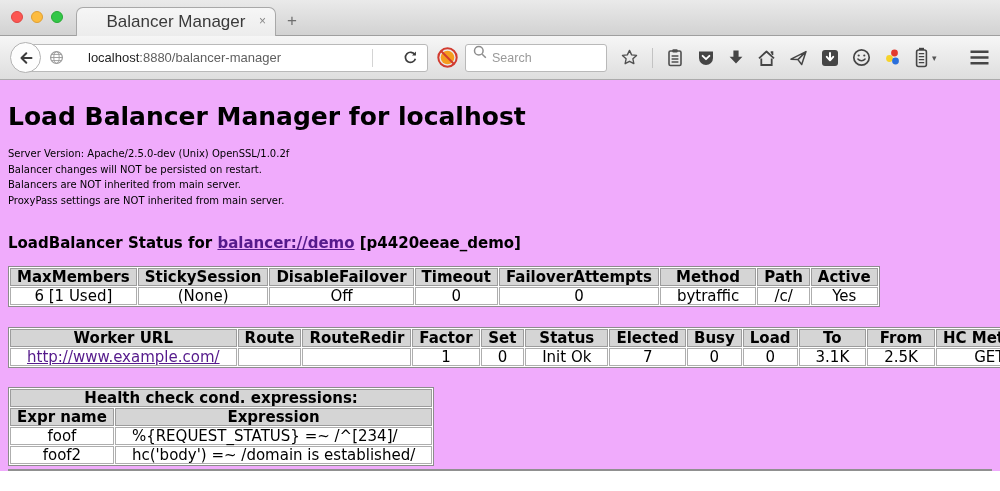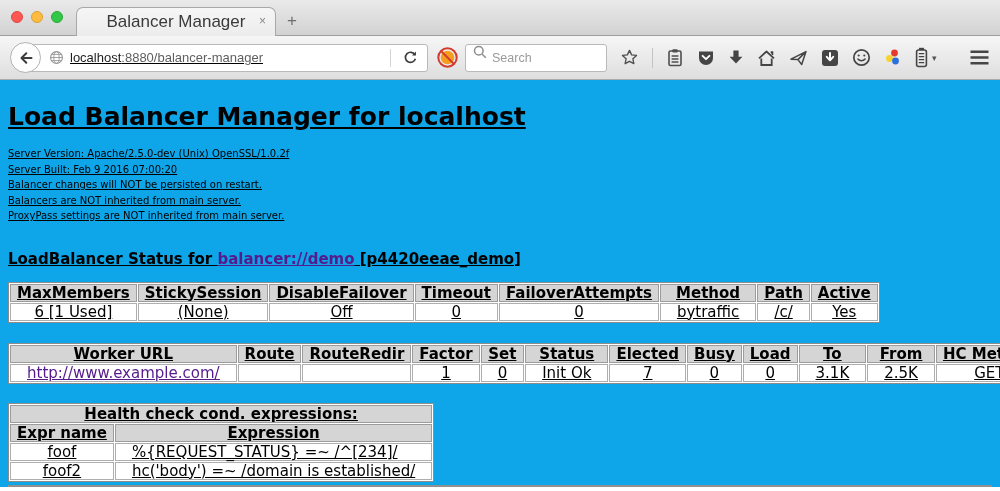--- a/index.html
+++ b/index.html
@@ -19,40 +19,40 @@
   .tab-title { font-size:17px; color:#3a3a3a; }
   .tab-close { position:absolute; right:9px; top:7px; font-size:12px; color:#888; line-height:12px; cursor:default; }
   .newtab { position:absolute; left:287px; bottom:4px; font-size:17px; color:#6e6e6e; }
 
   
   .toolbar { height:44px; background:linear-gradient(#f6f6f6,#dedede); border-bottom:1px solid #ababab;
              display:flex; align-items:center; padding:0 10px; }
   .backbtn { width:31px; height:31px; border-radius:50%; background:#fdfdfd; border:1px solid #b2b2b2;
              display:flex; align-items:center; justify-content:center; z-index:2; flex:none; }
   .urlbar { width:402px; height:28px; margin-left:-15px; background:#fff; border:1px solid #b9b9b9; border-radius:3px;
-            display:flex; align-items:center; padding:0 4px 0 22px; gap:6px; flex:none;text-decoration:underline; }
+            display:flex; align-items:center; padding:0 4px 0 22px; gap:24px; flex:none; }
   .url-text { font-size:13px; white-space:nowrap; overflow:hidden; }
   .url-host { color:#1d1d1d; }
   .url-path { color:#5f5f5f; }
   .urlspacer { flex:1; }
   .vdiv { width:1px; height:18px; background:#d4d4d4; }
   .iconbtn { display:flex; align-items:center; justify-content:center; flex:none; }
   .flashblock { margin:0 7px 0 9px; }
   .searchbox { width:142px; height:28px; background:#fff; border:1px solid #b9b9b9; border-radius:3px;
                display:flex; padding:0 7px; gap:5px; flex:none; }
   .searchbox input { border:none; outline:none; width:100%; font-size:12.5px; color:#333; background:transparent;
                      font-family:"Liberation Sans",sans-serif; }
   .searchbox input::placeholder { color:#9a9a9a; }
   .tools { display:flex; align-items:center; gap:13px; margin-left:13px; }
   .tools .vdiv { height:20px; background:#c3c3c3; }
   .caret { font-size:9px; color:#555; margin-left:-9px; }
   .menu-gap { width:6px; }
 
   
-  .content { background:#0ea5e9; padding:6px 8px 0 8px; font-family:"DejaVu Sans",sans-serif; color:#000;text-decoration:underline; }
+  .content { background:#f0abfc; padding:6px 8px 0 8px; font-family:"DejaVu Sans",sans-serif; color:#000; }
   .page-title { font-size:25px; font-weight:bold; margin:16px 0 15px 0; font-family:"DejaVu Sans",sans-serif; }
   .info-line { font-size:10px; line-height:15.5px; }
   .status-heading { font-size:15px; font-weight:bold; margin:26px 0 14px 0; }
   .status-heading a { color:#551a8b; text-decoration:underline; }
 
   table { border-collapse:separate; border-spacing:1px; border:1px solid #8c8c8c; background:#fff;
           font-size:15px; font-family:"DejaVu Sans",sans-serif; }
   th { background:#d5d5d5; border:1px solid #9c9c9c; padding:1px 6px; font-weight:bold; text-align:center;
        line-height:14px; white-space:nowrap; }
   td { border:1px solid #aeaeae; padding:1px 16px; text-align:center; line-height:14px; height:18px; white-space:nowrap; }
@@ -199,21 +199,20 @@
       </span>
 
     </div>
   </div>
 
   <div class="content">
     <h1 class="page-title">Load Balancer Manager for localhost</h1>
 
     <div>
       <div class="info-line">Server Version: Apache/2.5.0-dev (Unix) OpenSSL/1.0.2f</div>
-      <div class="info-line">Server Built: Feb 9 2016 07:00:20</div>
       <div class="info-line">Balancer changes will NOT be persisted on restart.</div>
       <div class="info-line">Balancers are NOT inherited from main server.</div>
       <div class="info-line">ProxyPass settings are NOT inherited from main server.</div>
     </div>
 
     <h3 class="status-heading"><span>LoadBalancer Status for </span><a href="#">balancer://demo</a><span> [p4420eeae_demo]</span></h3>
 
     <table class="tbl1">
       <tbody>
           <tr>

